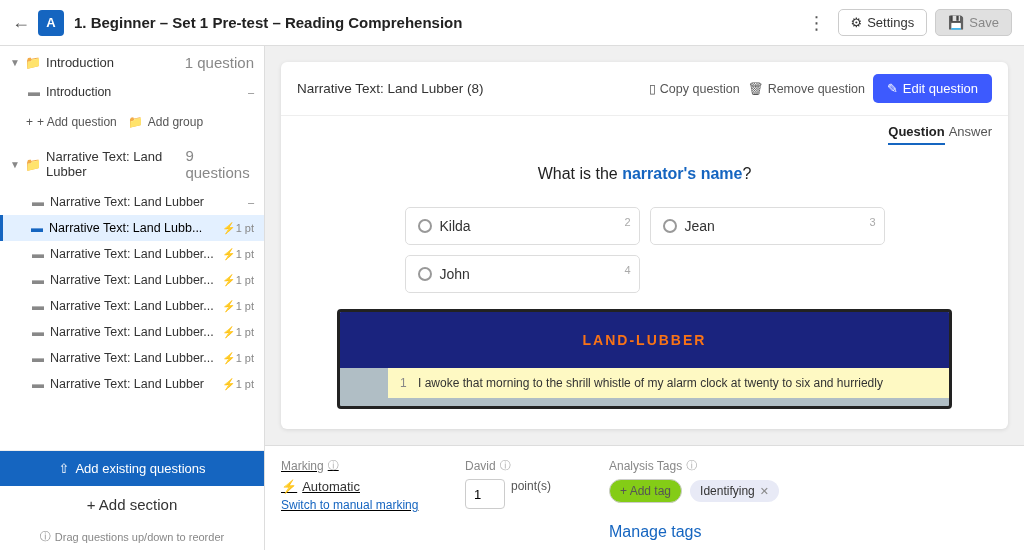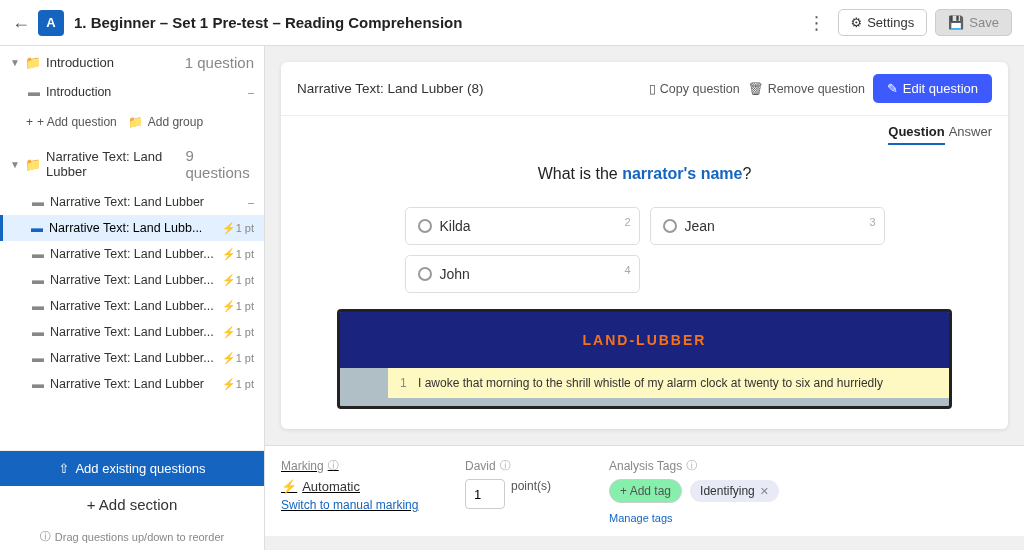--- a/index.html
+++ b/index.html
@@ -85,24 +85,24 @@
     .marking-type { font-size: 13px; color: #333; display: flex; align-items: center; gap: 5px; }
     .switch-link { font-size: 12px; color: #1565c0; cursor: pointer; margin-top: 4px; display: block; }
 
     .score-section { min-width: 120px; }
     .score-input-row { display: flex; align-items: flex-start; gap: 6px; }
     .score-input { width: 40px; height: 30px; border: 1px solid #ccc; border-radius: 4px; text-align: center; font-size: 13px; }
     .score-unit { font-size: 12px; color: #555; }
 
     .tags-section { flex: 1; }
     .tags-row { display: flex; align-items: center; gap: 8px; flex-wrap: wrap; }
-    .btn-add-tag { display: flex; align-items: flex-start; gap: 4px; border: 1px solid #ccc; border-radius: 20px; padding: 4px 10px; font-size: 12px; color: #555; cursor: pointer; background: #86efac; }
+    .btn-add-tag { display: flex; align-items: flex-start; gap: 4px; border: 1px solid #ccc; border-radius: 20px; padding: 4px 10px; font-size: 12px; color: #555; cursor: pointer; background: #84cc16; }
     .tag-item { display: flex; align-items: center; gap: 5px; background: #e8eaf6; border-radius: 20px; padding: 4px 10px; font-size: 12px; color: #333; }
     .tag-remove { cursor: pointer; color: #888; font-size: 11px; }
-    .manage-tags-link { font-size: 11px; color: #1565c0; cursor: pointer; display: block; margin-top: 9px; }
+    .manage-tags-link { font-size: 16px; color: #1565c0; cursor: pointer; display: block; margin-top: 20px; }
 
     .info-icon { font-size: 11px; color: #aaa; cursor: pointer; }
   </style>
 </head>
 <body>
 
 <div class="topbar">
   <span class="topbar-back">←</span>
   <div class="topbar-logo">A</div>
   <span class="topbar-title">1. Beginner – Set 1 Pre-test – Reading Comprehension</span>

